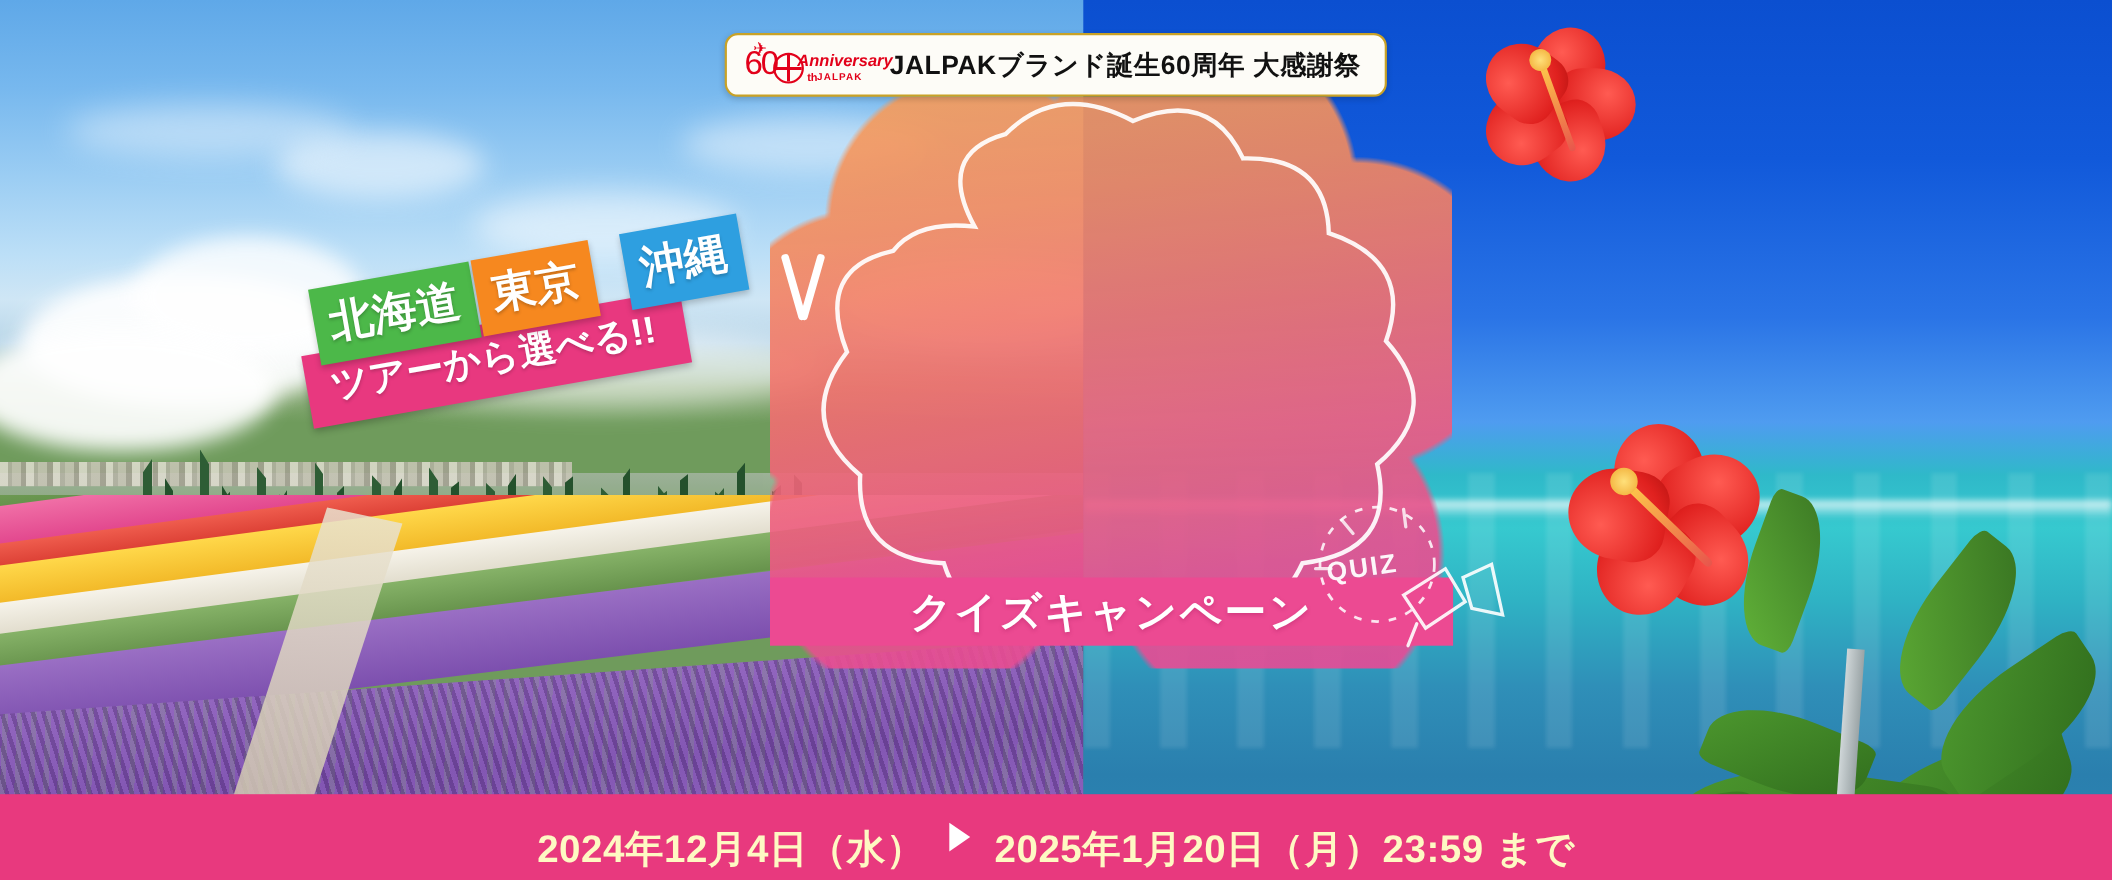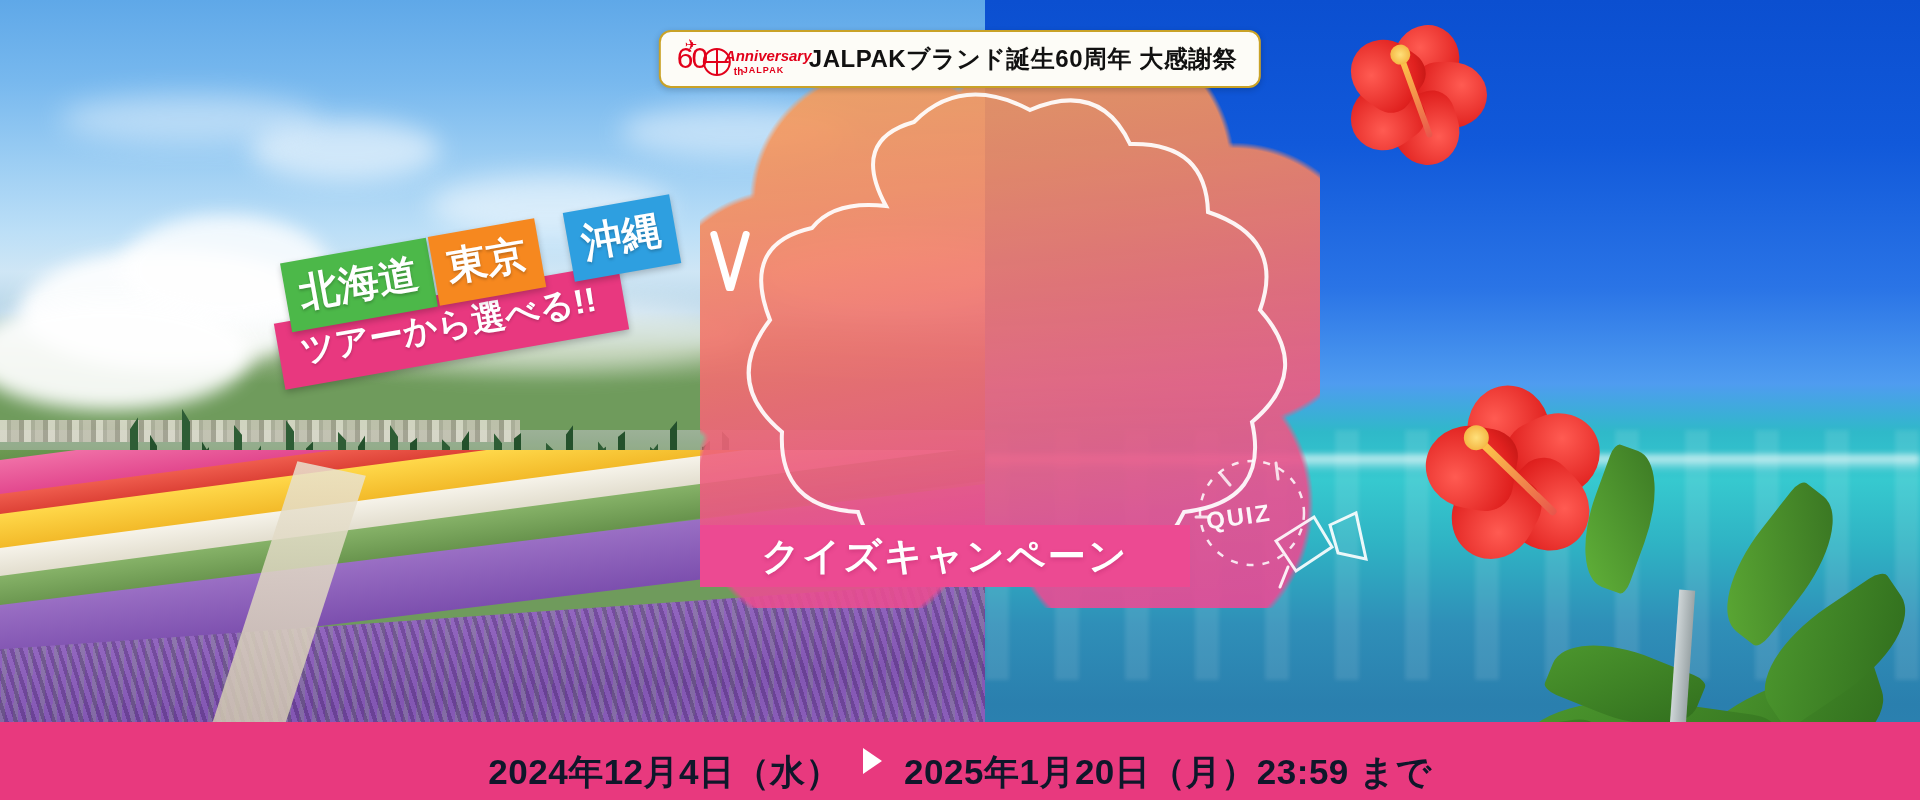--- a/index.html
+++ b/index.html
@@ -242,21 +242,21 @@
     font-size:104px;font-weight:700;color:#fff;
     line-height:1.02;
     letter-spacing:-2px;
     text-shadow:0 4px 12px rgba(180,40,60,.42);
     margin-top:4px;
     white-space:nowrap;
   }
 
   
   .subbar{
-    position:absolute;left:700px;top:525px;width:490px;height:62px;
+    position:absolute;left:700px;top:525px;width:621px;height:62px;
     background:#ec4a92;
     display:flex;align-items:center;justify-content:center;
     z-index:26;
   }
   .subbar span{
     color:#fff;font-size:38px;font-weight:700;letter-spacing:2px;
     text-shadow:0 2px 4px rgba(150,20,80,.3);
   }
 
   
@@ -269,21 +269,21 @@
   }
 
   
   .datebar{
     position:absolute;left:0;bottom:0;width:1920px;height:78px;
     background:#e8397e;
     display:flex;align-items:center;justify-content:center;gap:22px;
     z-index:40;
   }
   .datebar .dtxt{
-    color:#0f172a;font-size:35px;font-weight:700;letter-spacing:.5px;
+    color:#fef9c3;font-size:35px;font-weight:700;letter-spacing:.5px;
     white-space:nowrap;
     margin-top:23px;
   }
   .tri{
     width:0;height:0;
     border-left:19px solid #fff;
     border-top:13px solid transparent;
     border-bottom:13px solid transparent;
   }
 </style>

